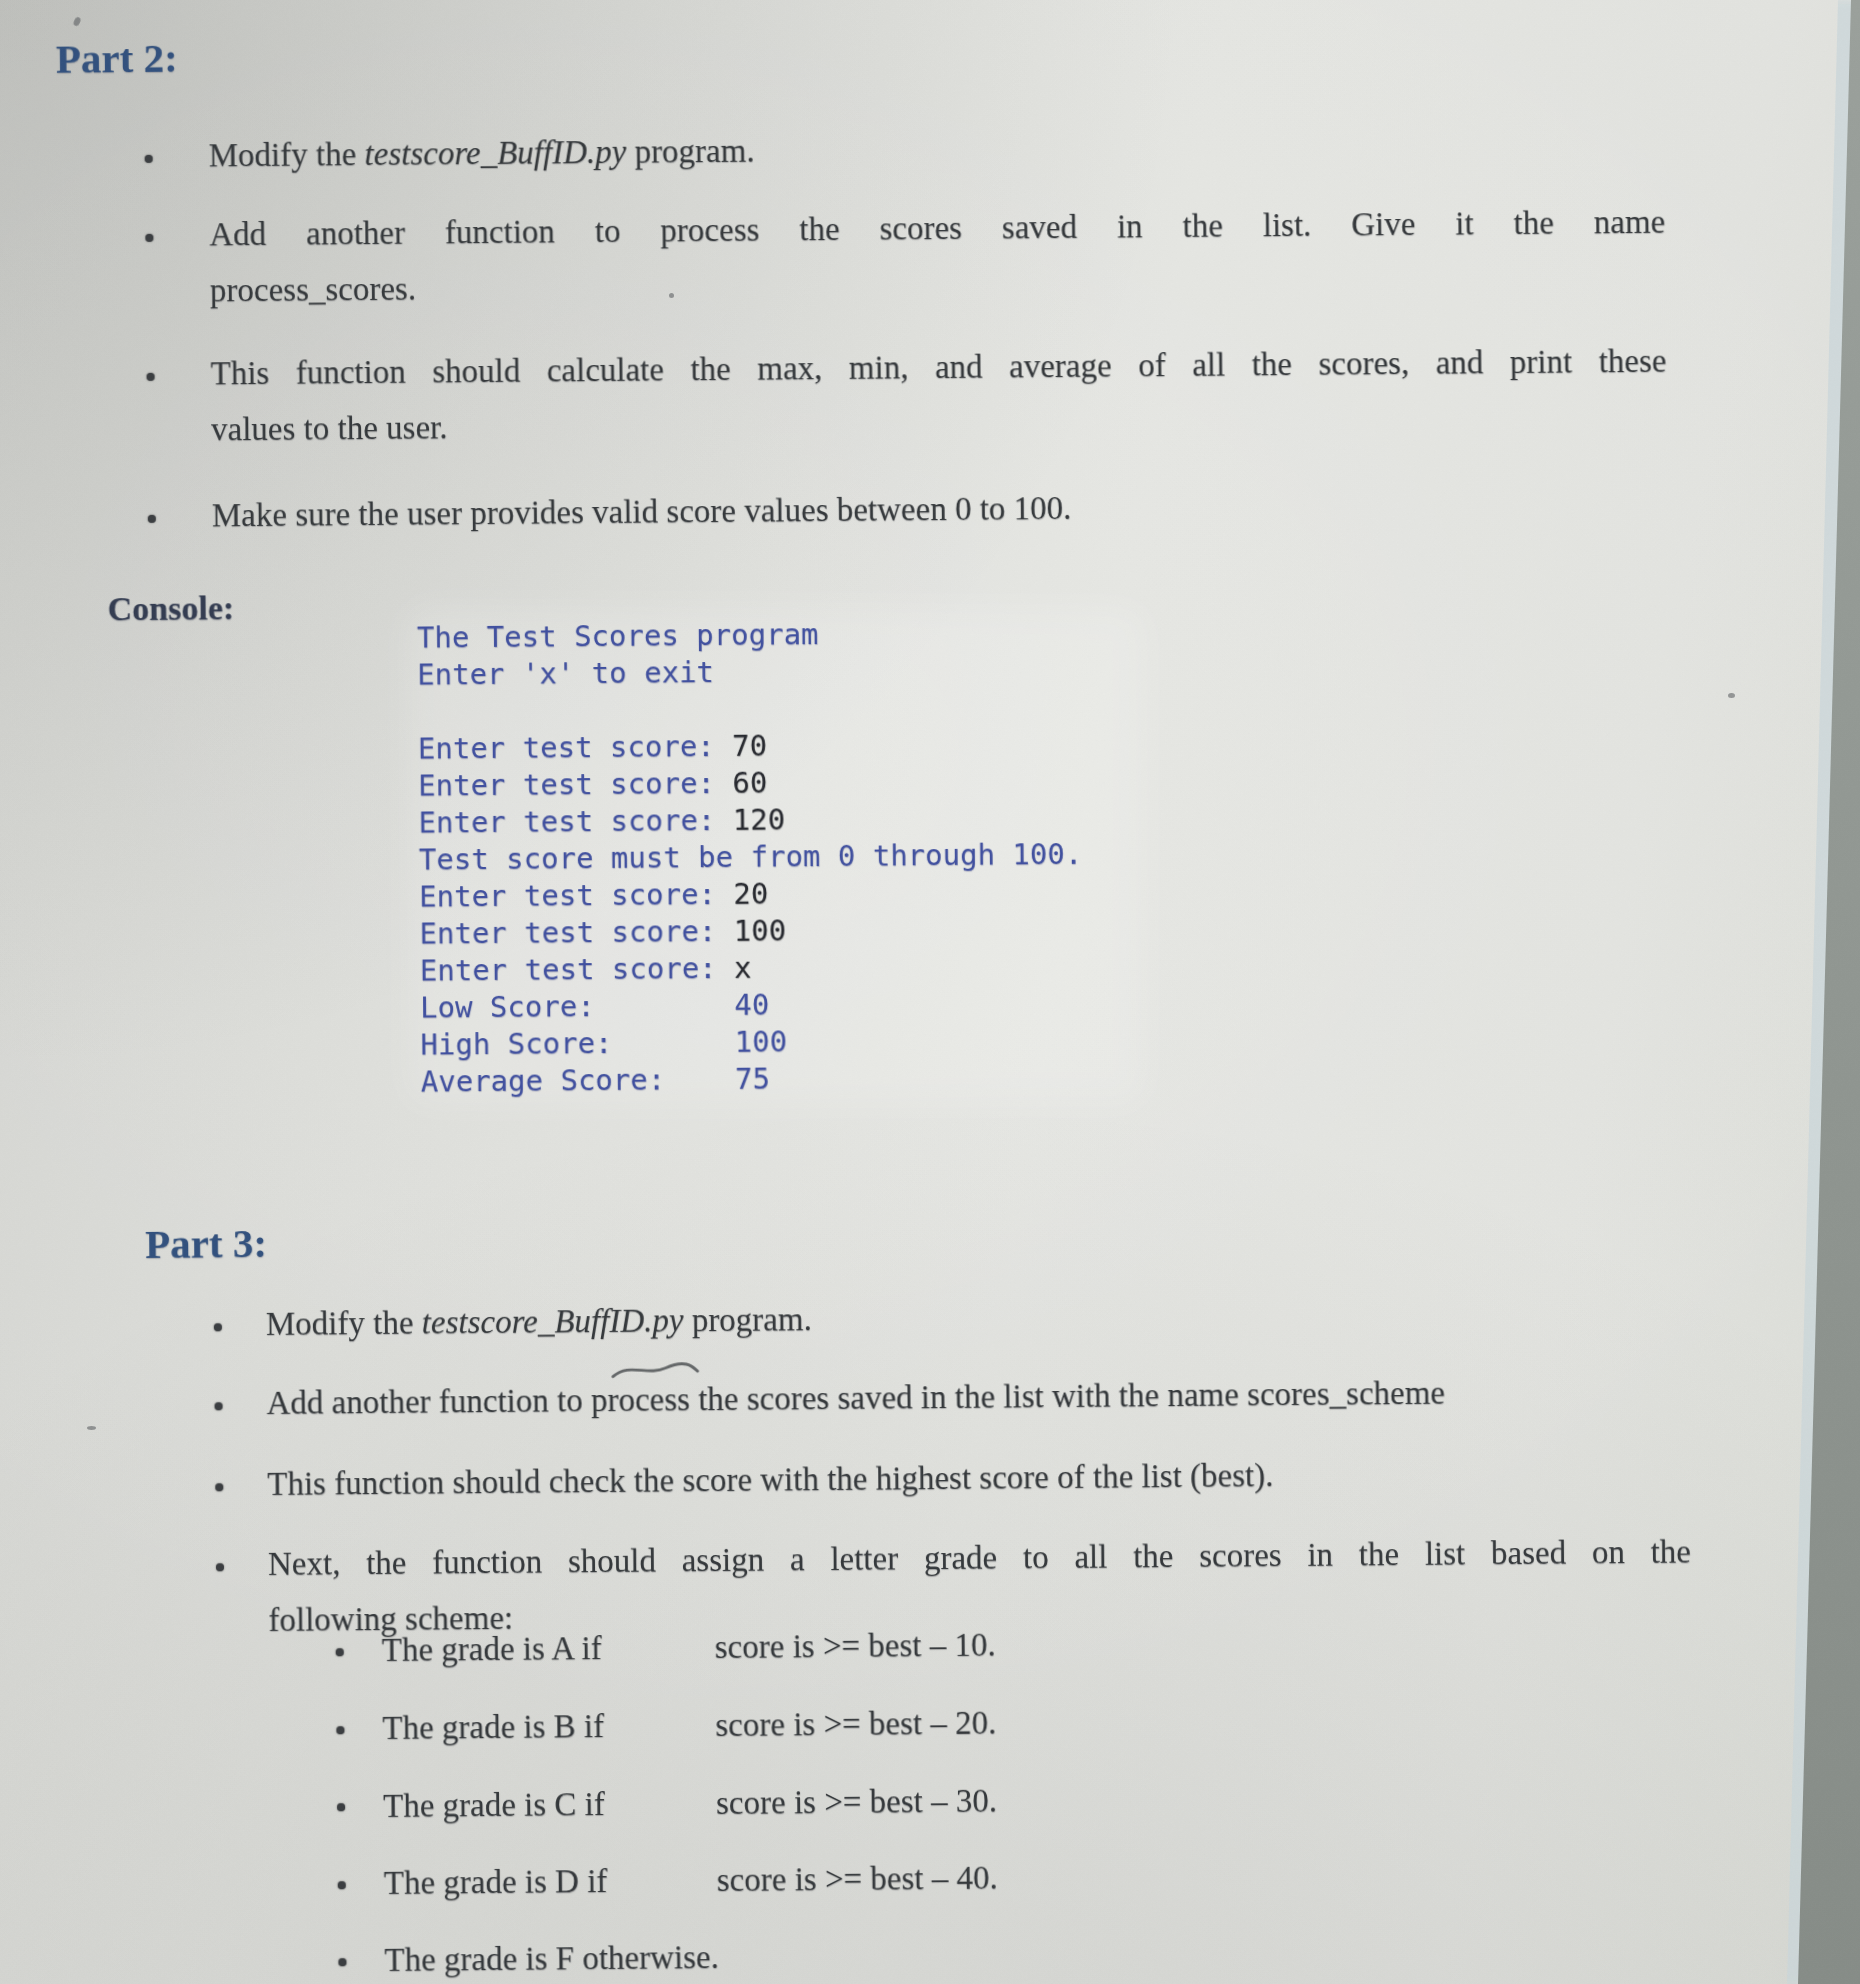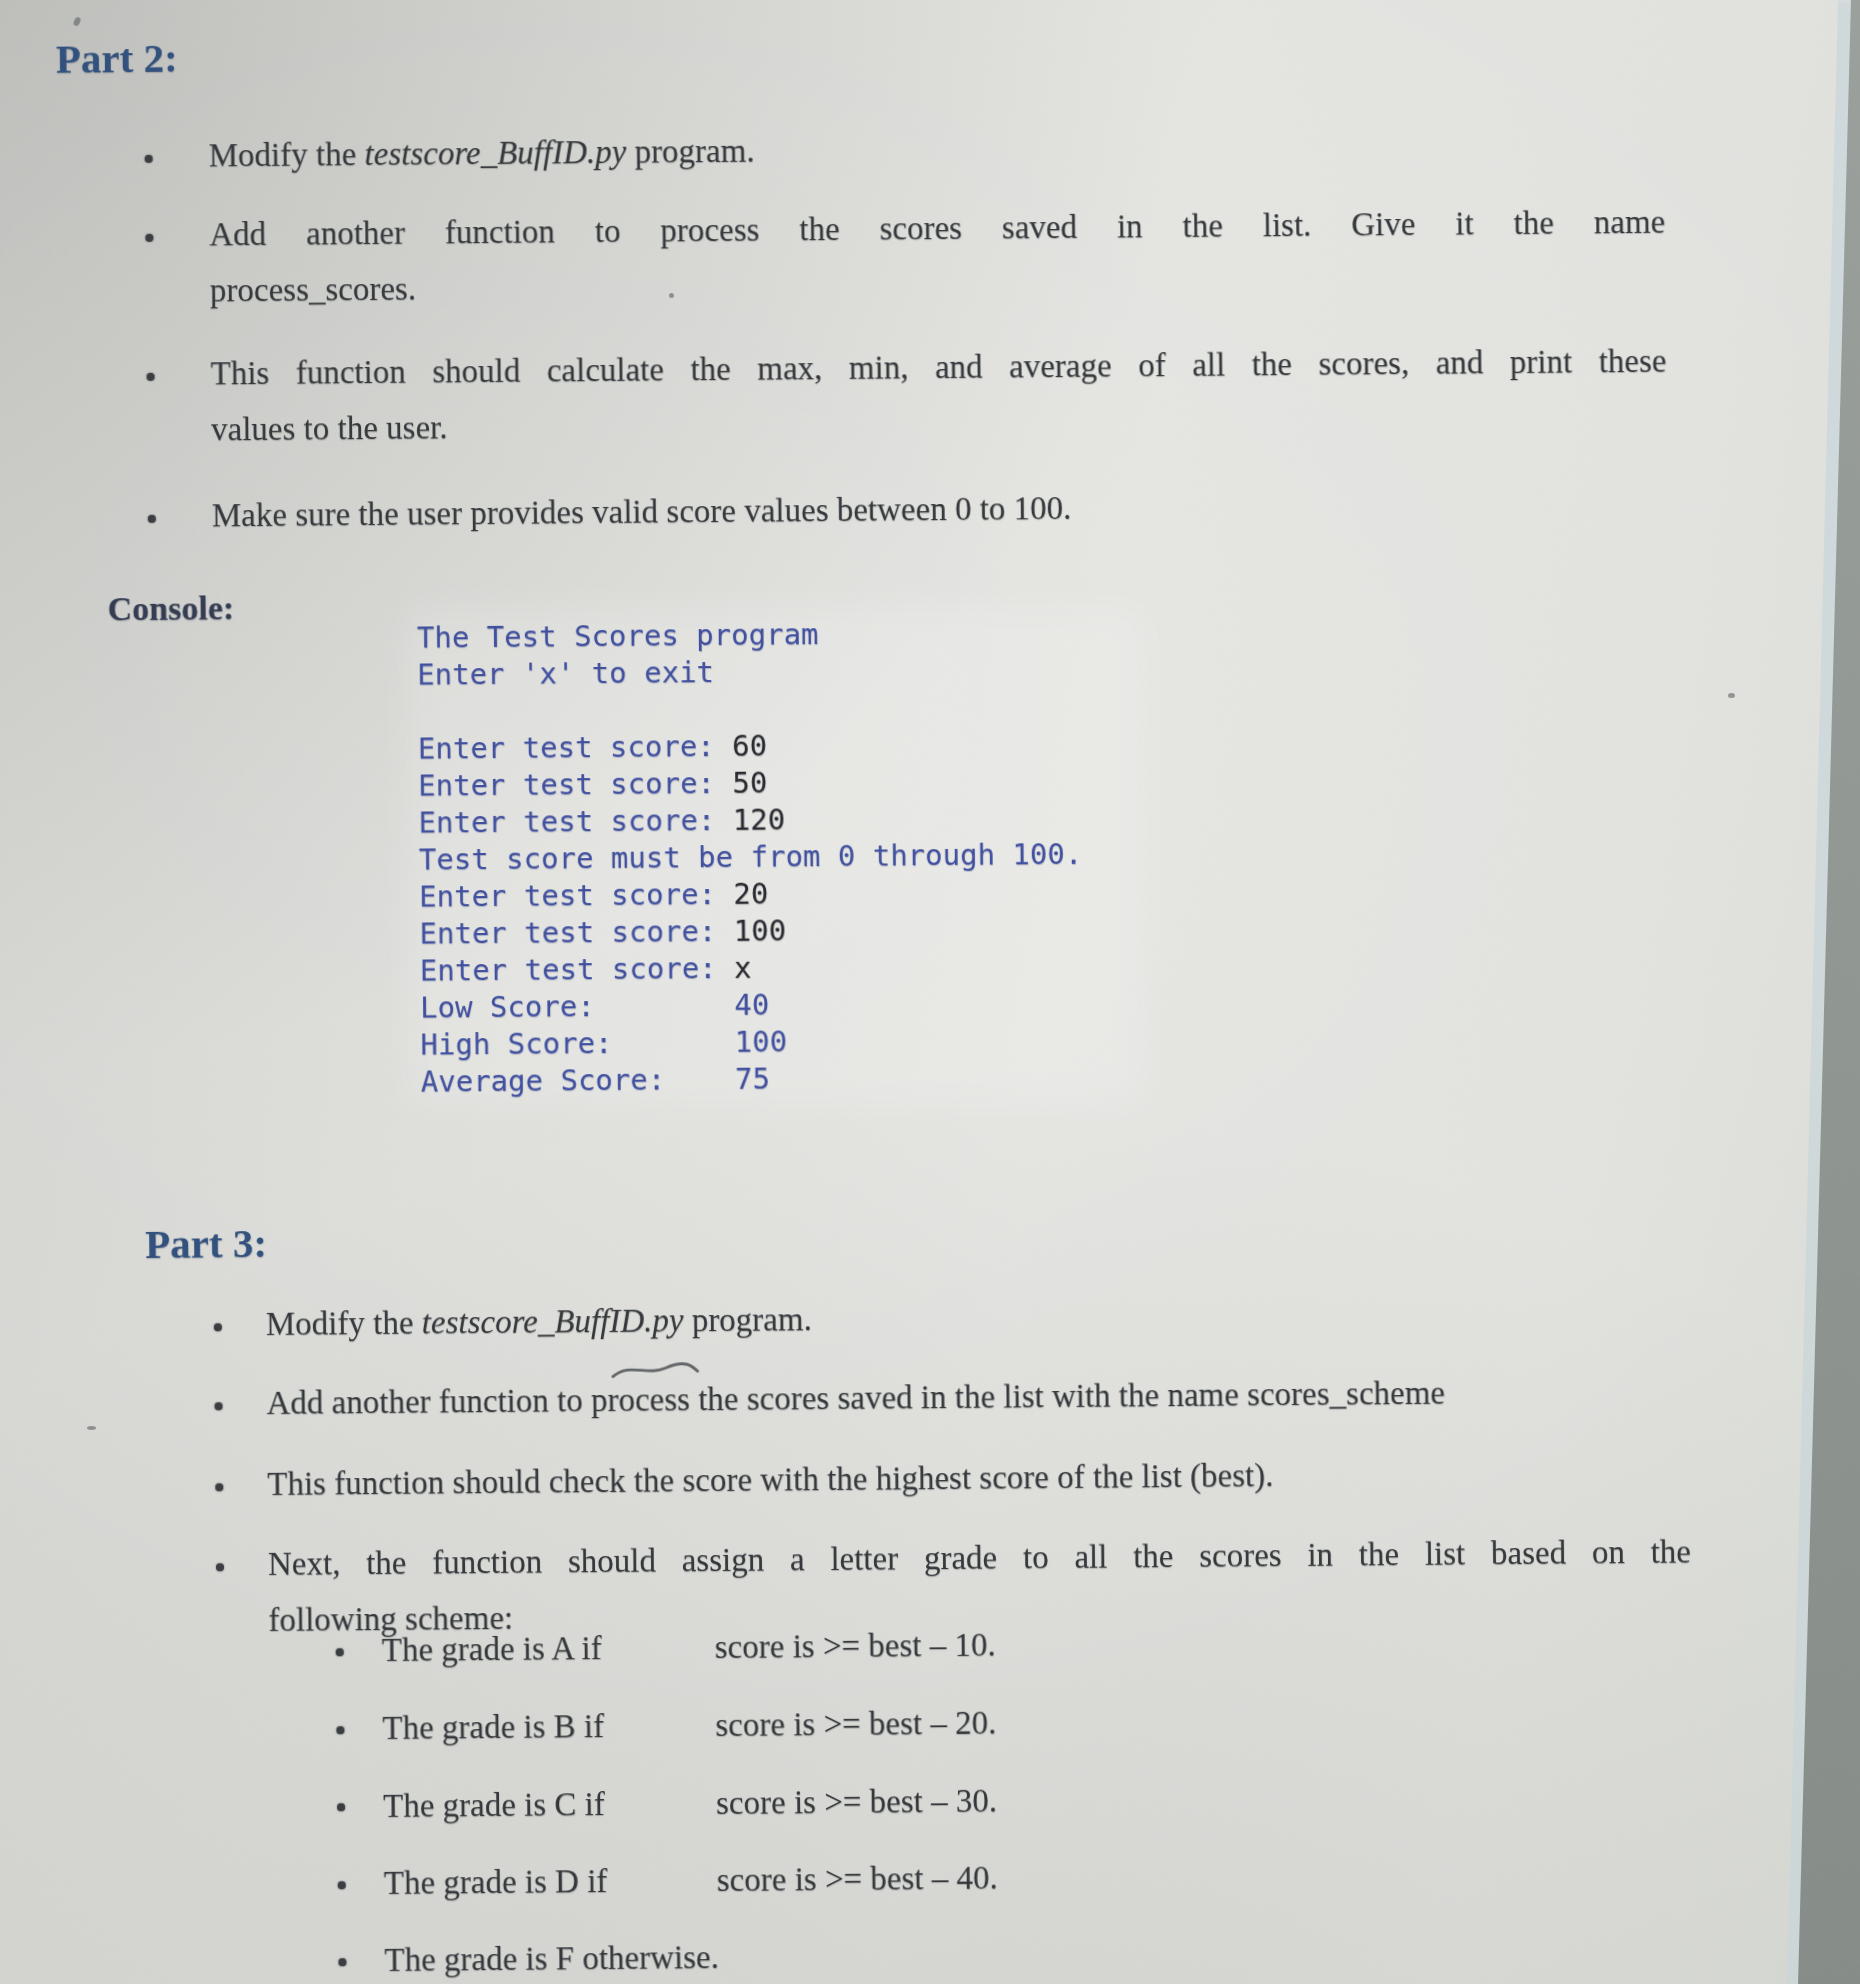--- a/index.html
+++ b/index.html
@@ -71,22 +71,22 @@
     </div>
 
     <span class="dot" style="left:152px;top:508px;"></span>
     <div class="btext nowrap" style="left:216px;top:481px;">Make sure the user provides valid score values between 0 to 100.</div>
 
     <div class="clabel" style="left:111px;top:583px;">Console:</div>
     <div class="console" style="left:420px;top:615px;">
       <div class="cline"><span>The Test Scores program</span></div>
       <div class="cline"><span>Enter 'x' to exit</span></div>
       <div class="cline"><span></span></div>
+      <div class="cline"><span>Enter test score: </span><span class="cin">70</span></div>
       <div class="cline"><span>Enter test score: </span><span class="cin">60</span></div>
-      <div class="cline"><span>Enter test score: </span><span class="cin">50</span></div>
       <div class="cline"><span>Enter test score: </span><span class="cin">120</span></div>
       <div class="cline"><span>Test score must be from 0 through 100.</span></div>
       <div class="cline"><span>Enter test score: </span><span class="cin">20</span></div>
       <div class="cline"><span>Enter test score: </span><span class="cin">100</span></div>
       <div class="cline"><span>Enter test score: </span><span class="cin">x</span></div>
       <div class="cline"><span>Low Score:        40</span></div>
       <div class="cline"><span>High Score:       100</span></div>
       <div class="cline"><span>Average Score:    75</span></div>
     </div>
 

